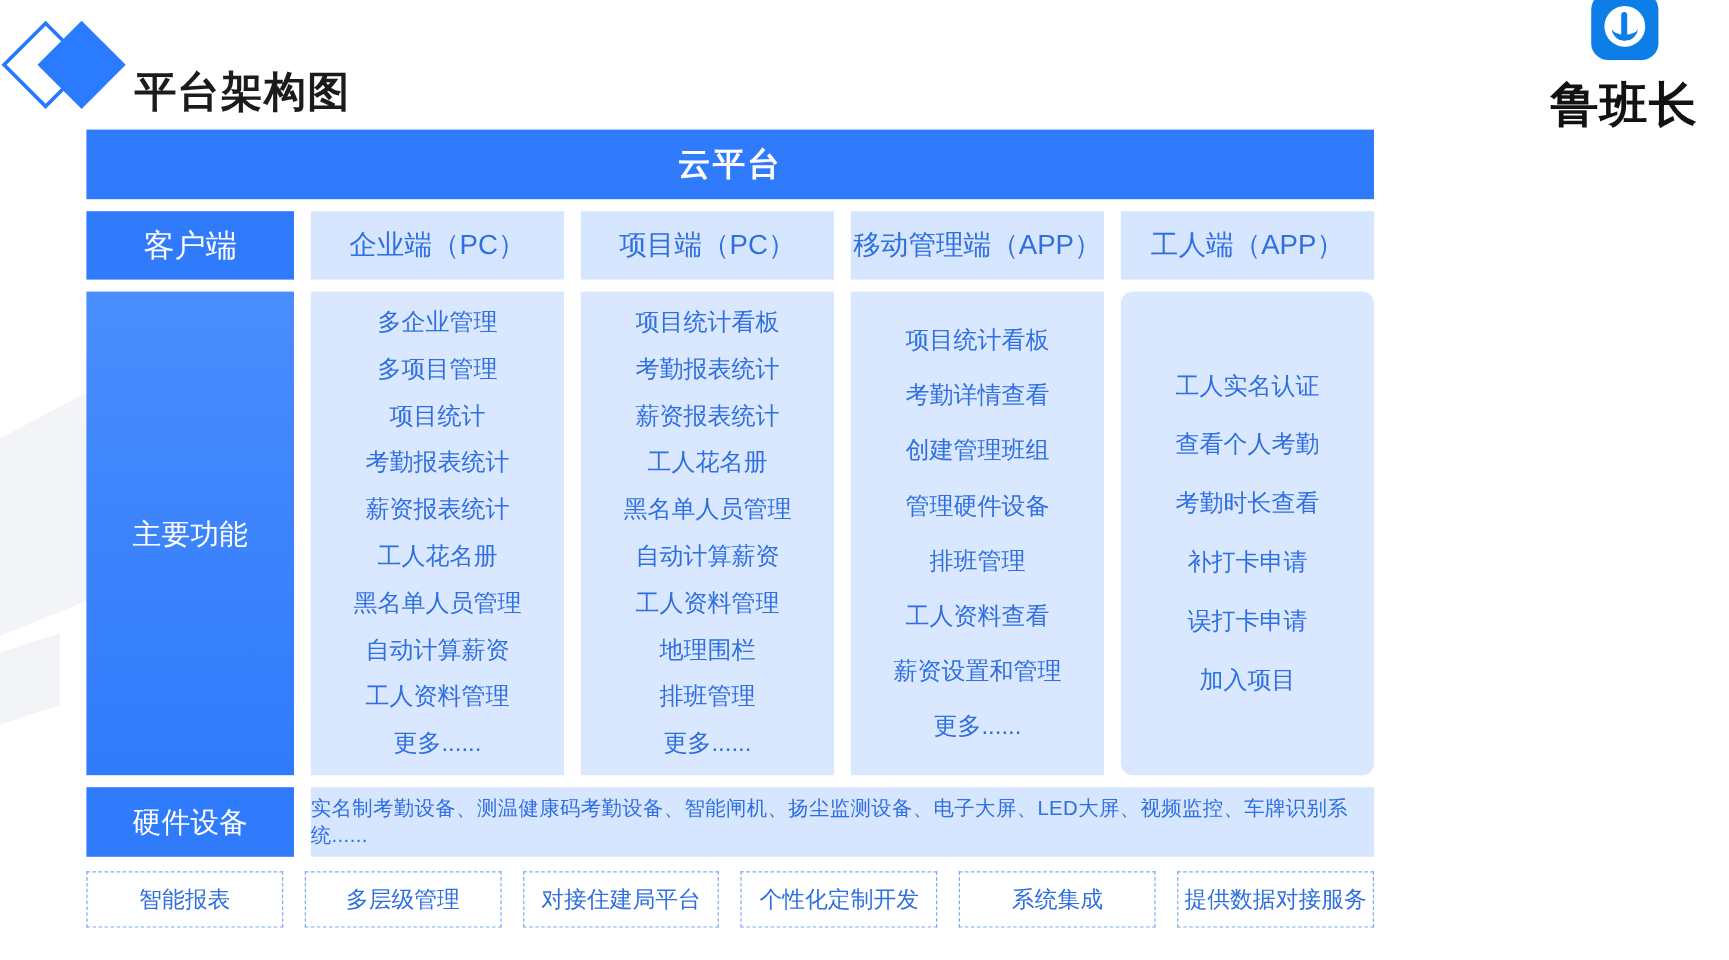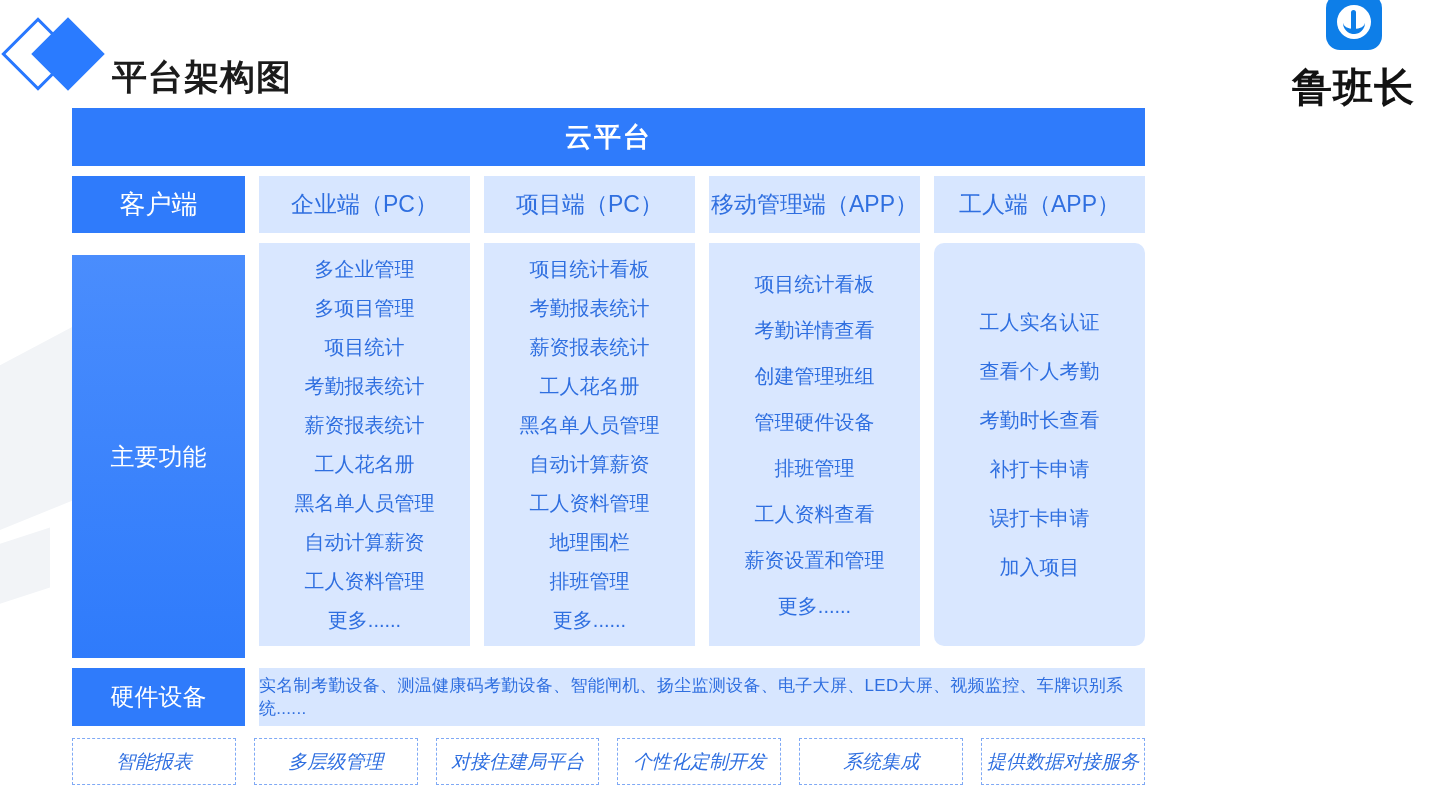--- a/index.html
+++ b/index.html
@@ -171,21 +171,20 @@
     flex: none;
     background: #2f7bfb;
     color: #fff;
     display: flex;
     align-items: center;
     justify-content: center;
     font-size: 22px;
   }
   .left-label.tall {
     background: linear-gradient(180deg, #4a8dfd 0%, #2f7bfb 100%);
-    margin-top: 12px;
   }
   .head-cell {
     flex: 1;
     height: 57px;
     background: #d7e6ff;
     color: #2f6fe0;
     display: flex;
     align-items: center;
     justify-content: center;
     font-size: 23px;
@@ -236,21 +235,20 @@
     display: flex;
     align-items: center;
     justify-content: center;
     letter-spacing: 0.3px;
   }
 
   .tag-row {
     display: flex;
     gap: 18px;
     margin-top: 12px;
-    font-style: italic;
   }
   .tag {
     flex: 1;
     height: 45px;
     border: 1px dashed #7fa9f5;
     color: #2f6fe0;
     font-size: 19px;
     display: flex;
     align-items: center;
     justify-content: center;

